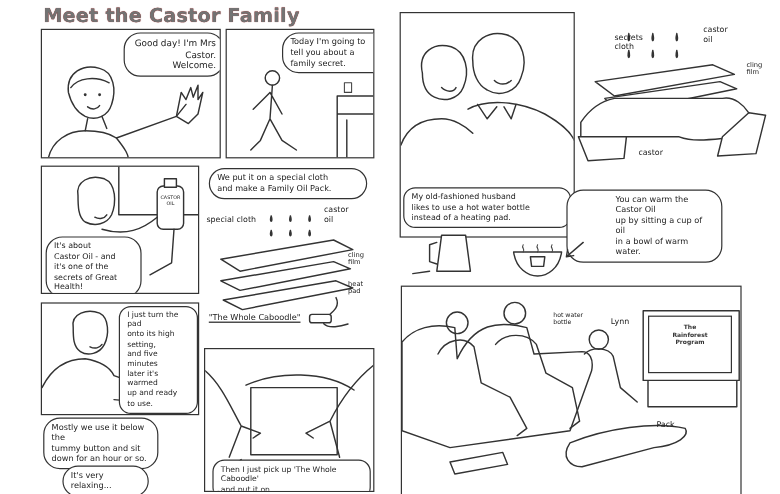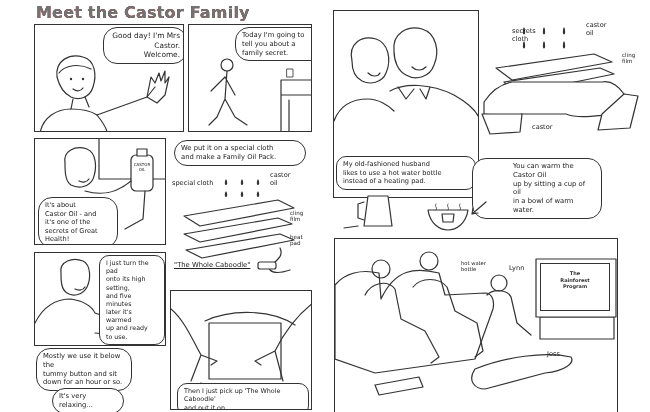--- a/index.html
+++ b/index.html
@@ -209,14 +209,14 @@
     <path class="fillw" d="M40,146 L84,138 L88,148 L44,156 Z"></path>
     <rect class="fillw" x="205" y="78" width="74" height="22"></rect>
     <rect class="fillw" x="201" y="20" width="80" height="58"></rect>
   </svg>
   <div class="tv-screen" style="white-space:pre-line;">The
 Rainforest
 Program</div>
   <div class="label" style="left:126px; top:22px; font-size:5.2px;">hot water
 bottle</div>
   <div class="label" style="left:174px; top:26px;">Lynn</div>
-  <div class="label" style="left:212px; top:112px;">Jess</div>
+  <div class="label" style="left:212px; top:112px;">Pack</div>
 </div>
 
 </body></html>

